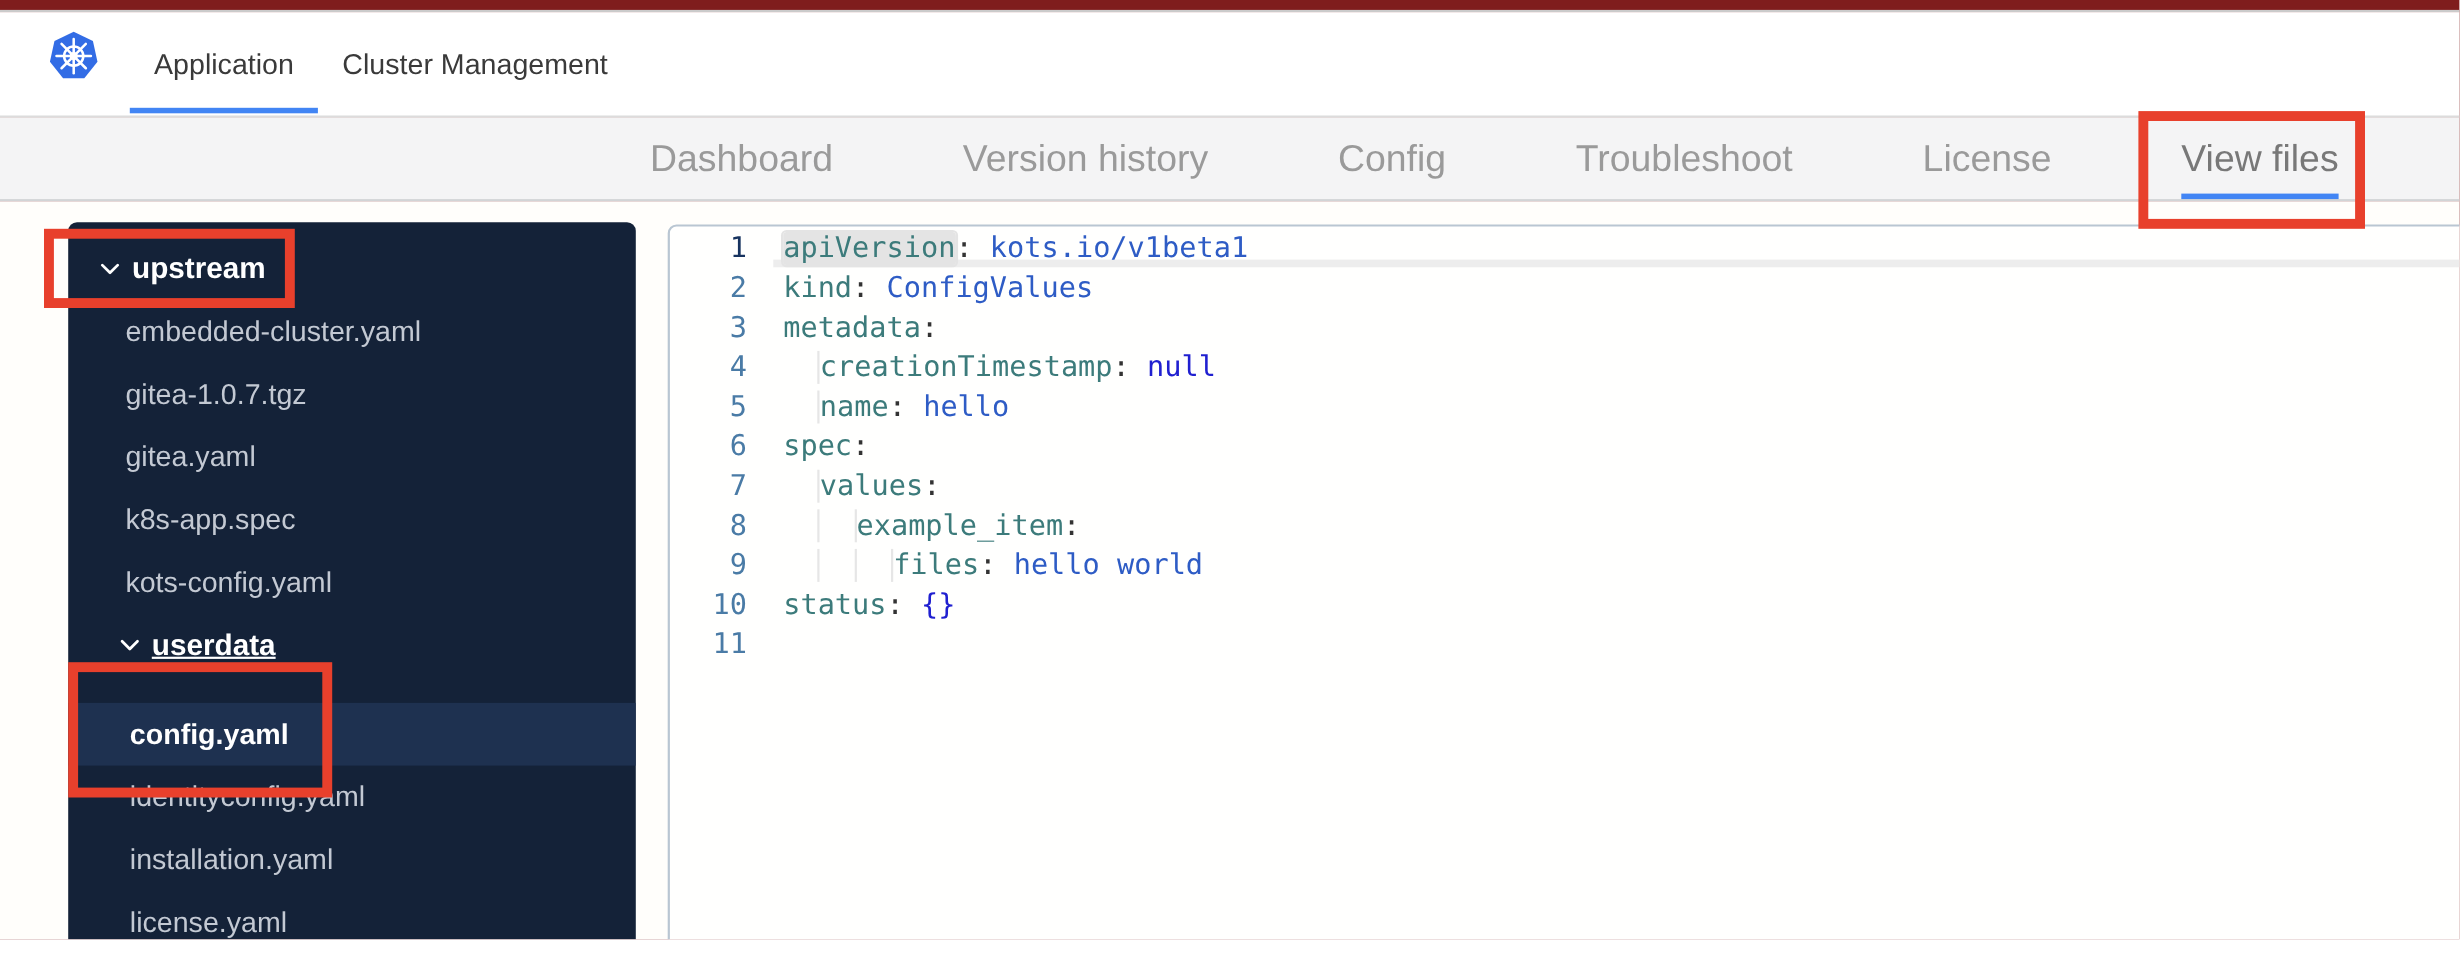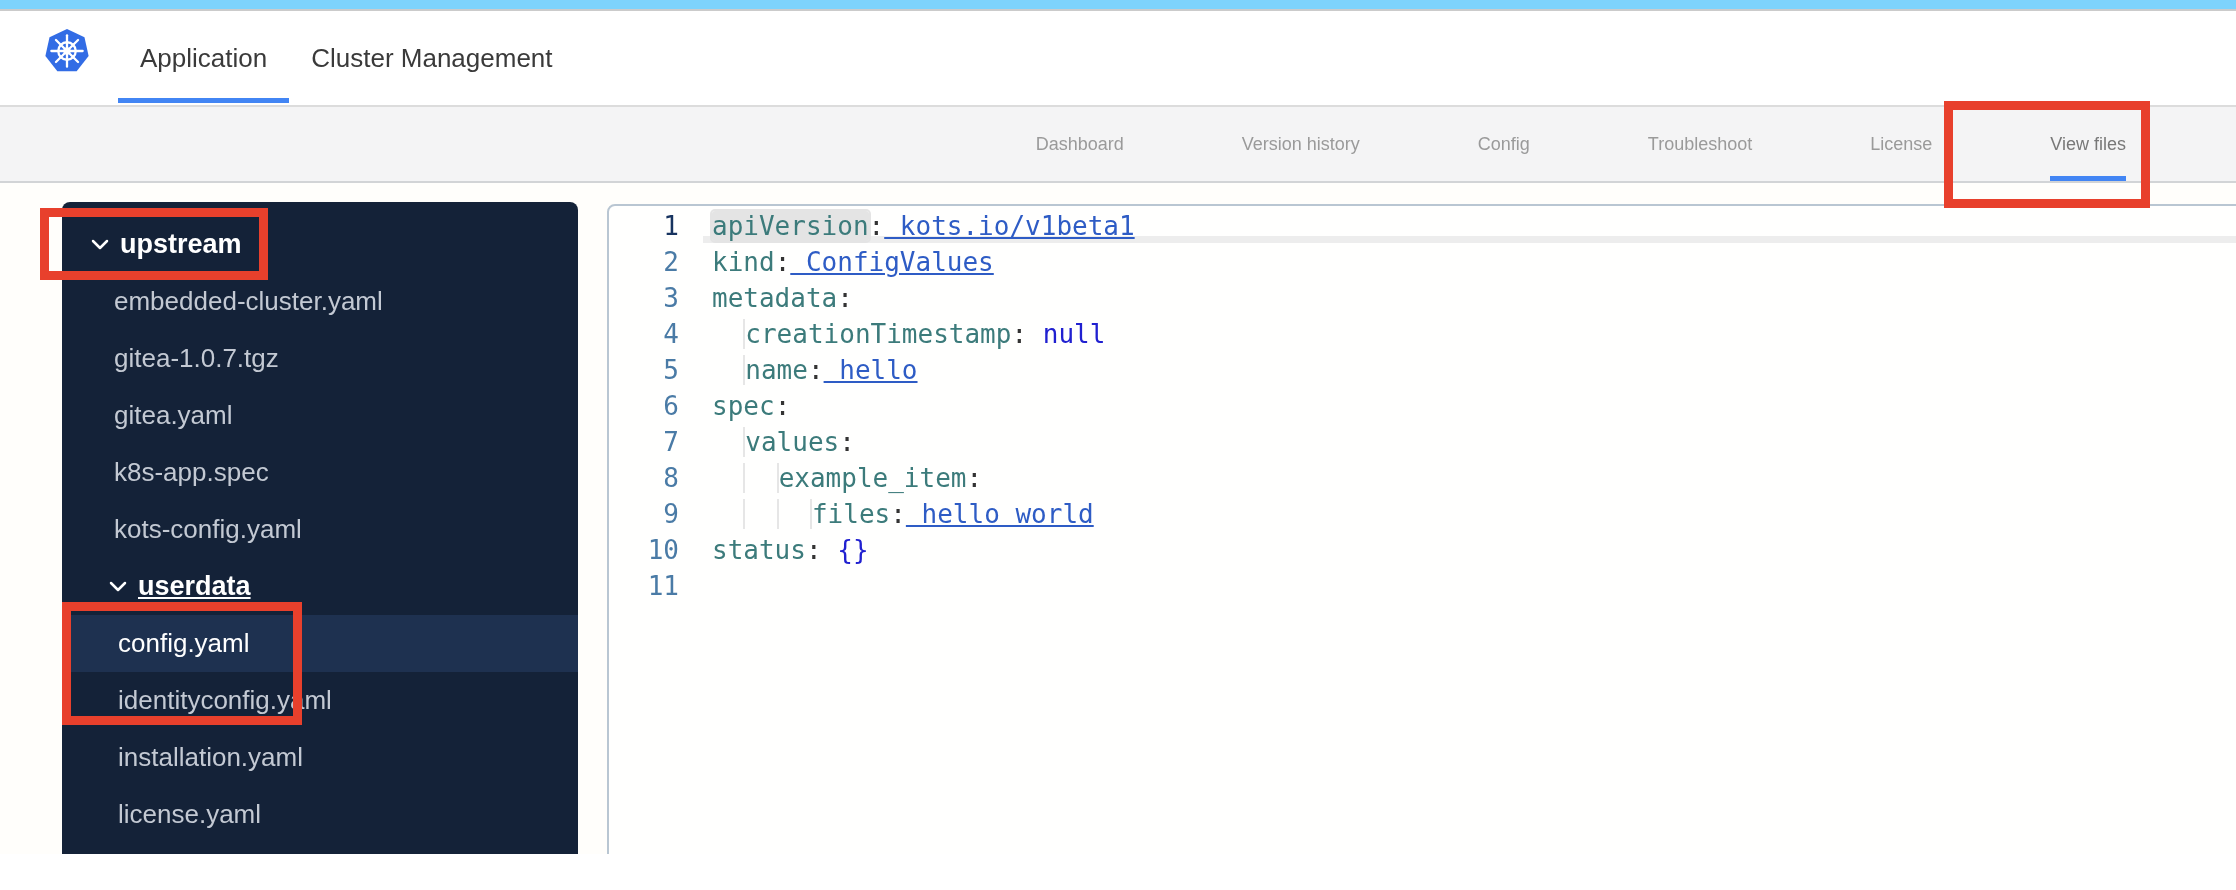--- a/index.html
+++ b/index.html
@@ -1,70 +1,70 @@
 <!DOCTYPE html>
 <html><head>
 <meta charset="utf-8">
 <style>
   html,body{margin:0;padding:0;background:#fff;}
   *{box-sizing:border-box;}
   #screen{position:relative;width:2236px;height:854px;overflow:hidden;
-          font-family:"Liberation Sans",sans-serif;background:#7dd3fc;}
+          font-family:"Liberation Sans",sans-serif;background:#7f1d1d;}
 
   
   .topline{position:absolute;left:0;top:9px;width:100%;height:2px;background:#cbcbcb;}
 
   
   .header{position:absolute;left:0;top:11px;width:100%;height:96px;background:#fff;
           border-bottom:2px solid #dcdcdc;}
   .k8s-logo{position:absolute;left:44px;top:17px;width:46px;height:46px;}
   .header-tabs{position:absolute;left:118px;top:0;height:94px;display:flex;align-items:center;}
   .htab{position:relative;height:94px;display:flex;align-items:center;padding:0 22px;
         font-size:26px;color:#3a3a3a;cursor:pointer;}
   .htab .ul{display:none;}
   .htab.active .ul{display:block;position:absolute;left:0;right:0;bottom:2px;height:5px;background:#4285f4;}
 
   
   .navbar{position:absolute;left:0;top:107px;width:100%;height:76px;background:#f4f4f5;
           border-bottom:2px solid #d2d4d6;display:flex;align-items:center;
           justify-content:flex-end;padding-right:110px;gap:118px;}
   .navitem{position:relative;height:74px;display:flex;align-items:center;
-           font-size:18px;color:#9a9a9a;cursor:pointer;}
+           font-size:34px;color:#9a9a9a;cursor:pointer;}
   .navitem .ul{display:none;}
   .navitem.active{color:#787878;}
   .navitem.active .ul{display:block;position:absolute;left:0;right:0;bottom:0;height:5px;background:#4285f4;}
 
   
   .content-bg{position:absolute;left:0;top:183px;right:0;bottom:0;background:#fffefb;}
 
   
   .sidebar{position:absolute;left:62px;top:202px;width:516px;bottom:0;background:#142238;
            border-radius:8px 8px 0 0;padding-top:14px;overflow:hidden;}
   .trow{height:57px;display:flex;align-items:center;font-size:26px;color:#c3c9d3;cursor:pointer;}
   .trow.folder{font-weight:bold;color:#ffffff;font-size:27px;margin-left:16px;}
-  .trow.selected{background:#1e3150;font-weight:normal;color:#ffffff;}
+  .trow.selected{background:#1e3150;font-weight:bold;color:#ffffff;margin-top:24px;}
   .trow .chev{display:inline-flex;width:20px;margin-right:10px;align-items:center;}
   .trow.d0{padding-left:12px;}
   .trow.d1f{padding-left:30px;text-decoration:underline;}   
   .trow.d1{padding-left:52px;}
   .trow.d2{padding-left:56px;}
 
   
   .editor{position:absolute;left:607px;top:204px;right:-4px;bottom:-4px;background:#fffffe;
           border:2px solid #b9c6d2;border-radius:8px 0 0 0;overflow:hidden;}
   .active-strip{position:absolute;left:94px;right:0;top:30px;height:7px;background:#ededed;}
   .lines{position:absolute;left:0;top:2px;right:0;}
   .cl{display:flex;height:36px;line-height:36px;
       font-family:"DejaVu Sans Mono","Liberation Mono",monospace;font-size:26px;}
   .cl .num{width:70px;text-align:right;color:#4a7ba6;flex:none;}
   .cl.active .num{color:#17335f;}
   .cl pre{margin:0 0 0 33px;font:inherit;white-space:pre;color:#333;}
   .guide{white-space:pre;border-right:2px solid #e6e6e6;}
   .tk-k{color:#3c7b7b;}
-  .tk-v{color:#2e5cc5;text-decoration:underline;}
+  .tk-v{color:#2e5cc5;}
   .tk-c{color:#2020d0;}
   .tk-p{color:#333333;}
   .hl{background:#e4e4e4;box-shadow:0 0 0 2px #e4e4e4;border-radius:3px;}
 
   
   .anno{position:absolute;border:9px solid #e8402c;z-index:50;pointer-events:none;}
   .anno-viewfiles{left:1944px;top:101px;width:206px;height:107px;}
   .anno-upstream{left:40px;top:208px;width:228px;height:72px;}
   .anno-userdata{left:62px;top:602px;width:240px;height:123px;}
 </style>

